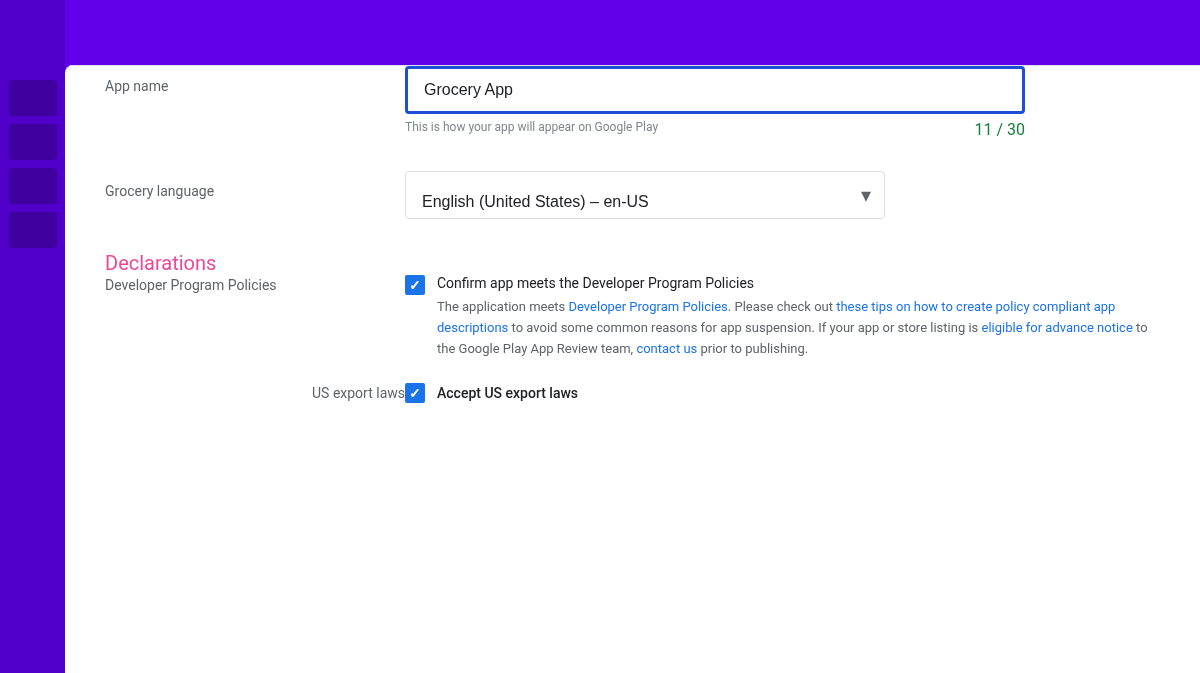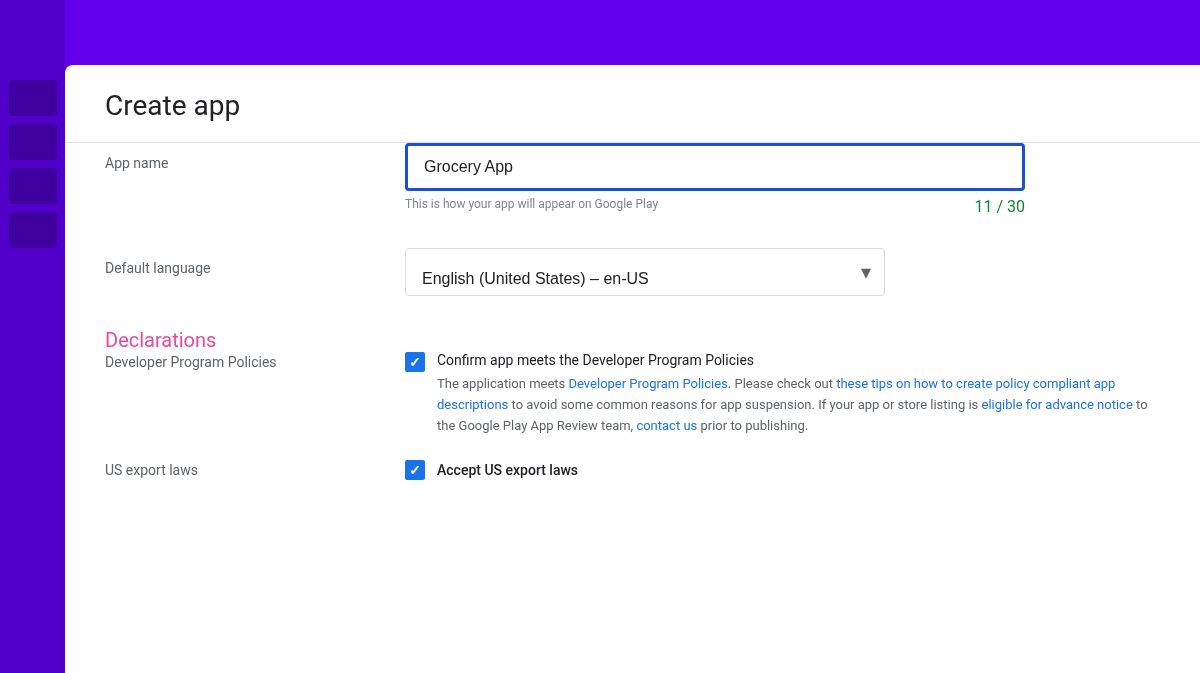--- a/index.html
+++ b/index.html
@@ -221,20 +221,21 @@
       align-items: flex-start;
       margin-top: 8px;
     }
 
     .us-export-label {
       font-size: 14px;
       color: #5f6368;
       width: 300px;
       flex-shrink: 0;
       padding-top: 2px;
+      text-align: right;
     }
 
     .us-export-content {
       flex: 1;
       display: flex;
       align-items: center;
       gap: 12px;
     }
 
     .us-export-text {
@@ -247,37 +248,36 @@
 <body>
 
 <div class="sidebar">
   <div class="sidebar-item"></div>
   <div class="sidebar-item"></div>
   <div class="sidebar-item"></div>
   <div class="sidebar-item"></div>
 </div>
 
 <div class="main-content">
-  <h1 class="page-title">Create app</h1>
   <hr class="divider">
 
 
   <div class="form-row">
     <div class="form-label">App name</div>
     <div class="form-field">
       <input type="text" class="text-input" value="Grocery App" style="">
       <div class="helper-text">
         <span class="helper-text-left">This is how your app will appear on Google Play</span>
         <span class="helper-text-right">11 / 30</span>
       </div>
     </div>
   </div>
 
   <div class="form-row">
-    <div class="form-label">Default language</div>
+    <div class="form-label">Grocery language</div>
     <div class="form-field">
       <div class="select-wrapper">
         <select class="select-input">
           <option>English (United States) – en-US</option>
           <option>English (United Kingdom) – en-GB</option>
           <option>Spanish – es</option>
           <option>French – fr</option>
           <option>German – de</option>
         </select>
         <span class="select-arrow">▾</span>

